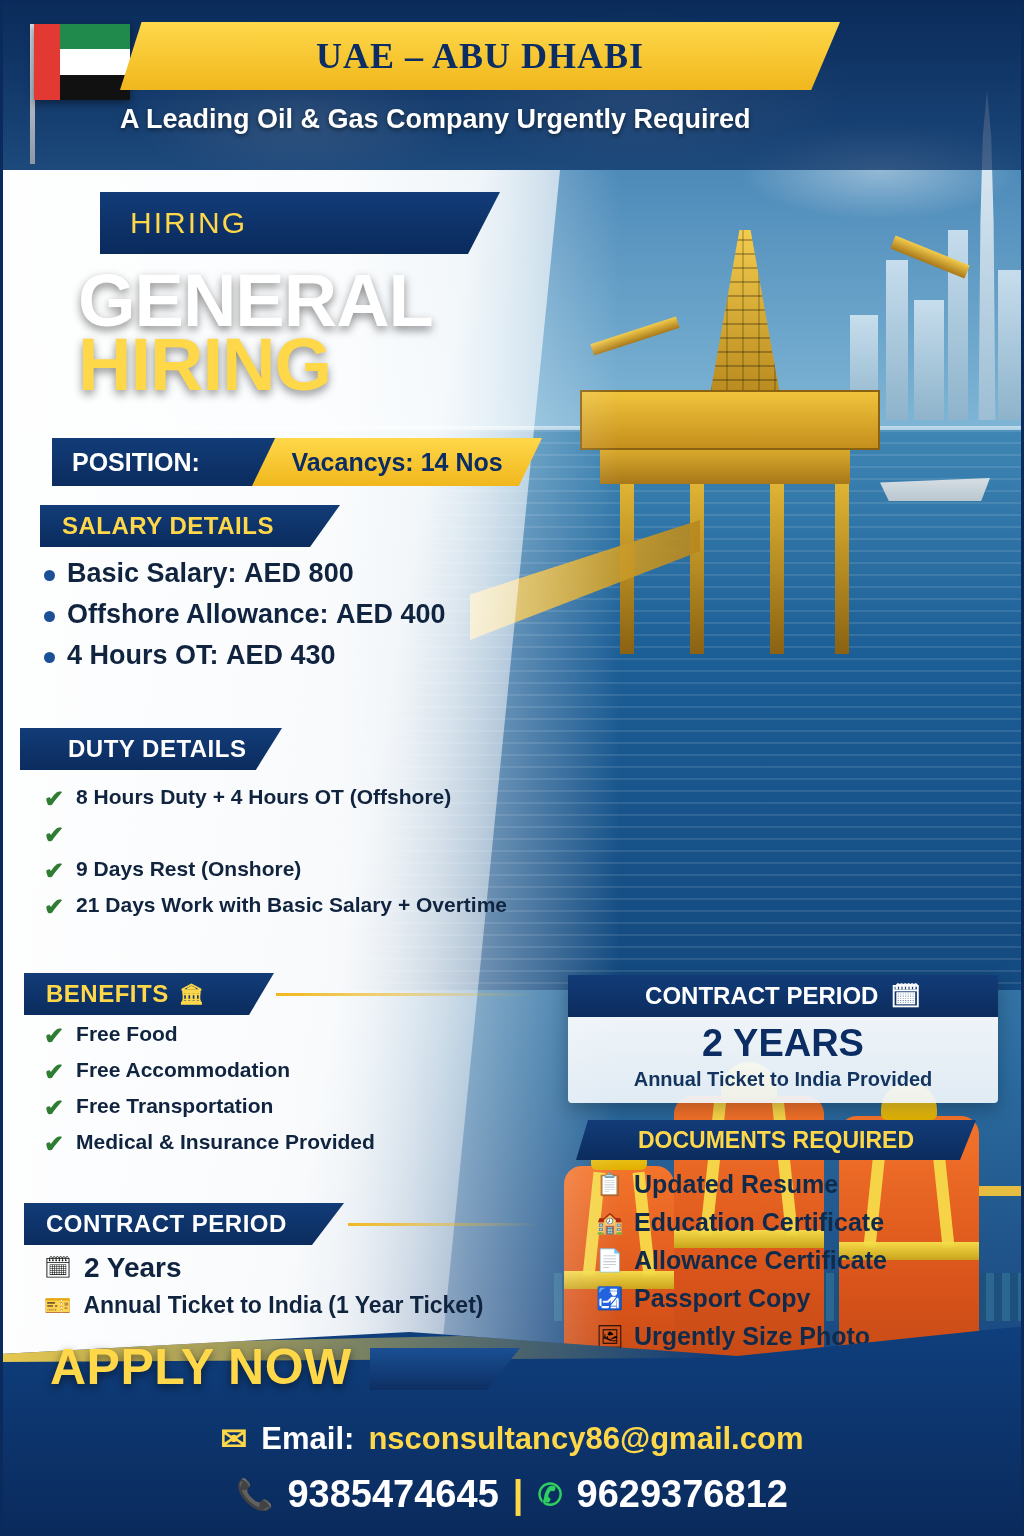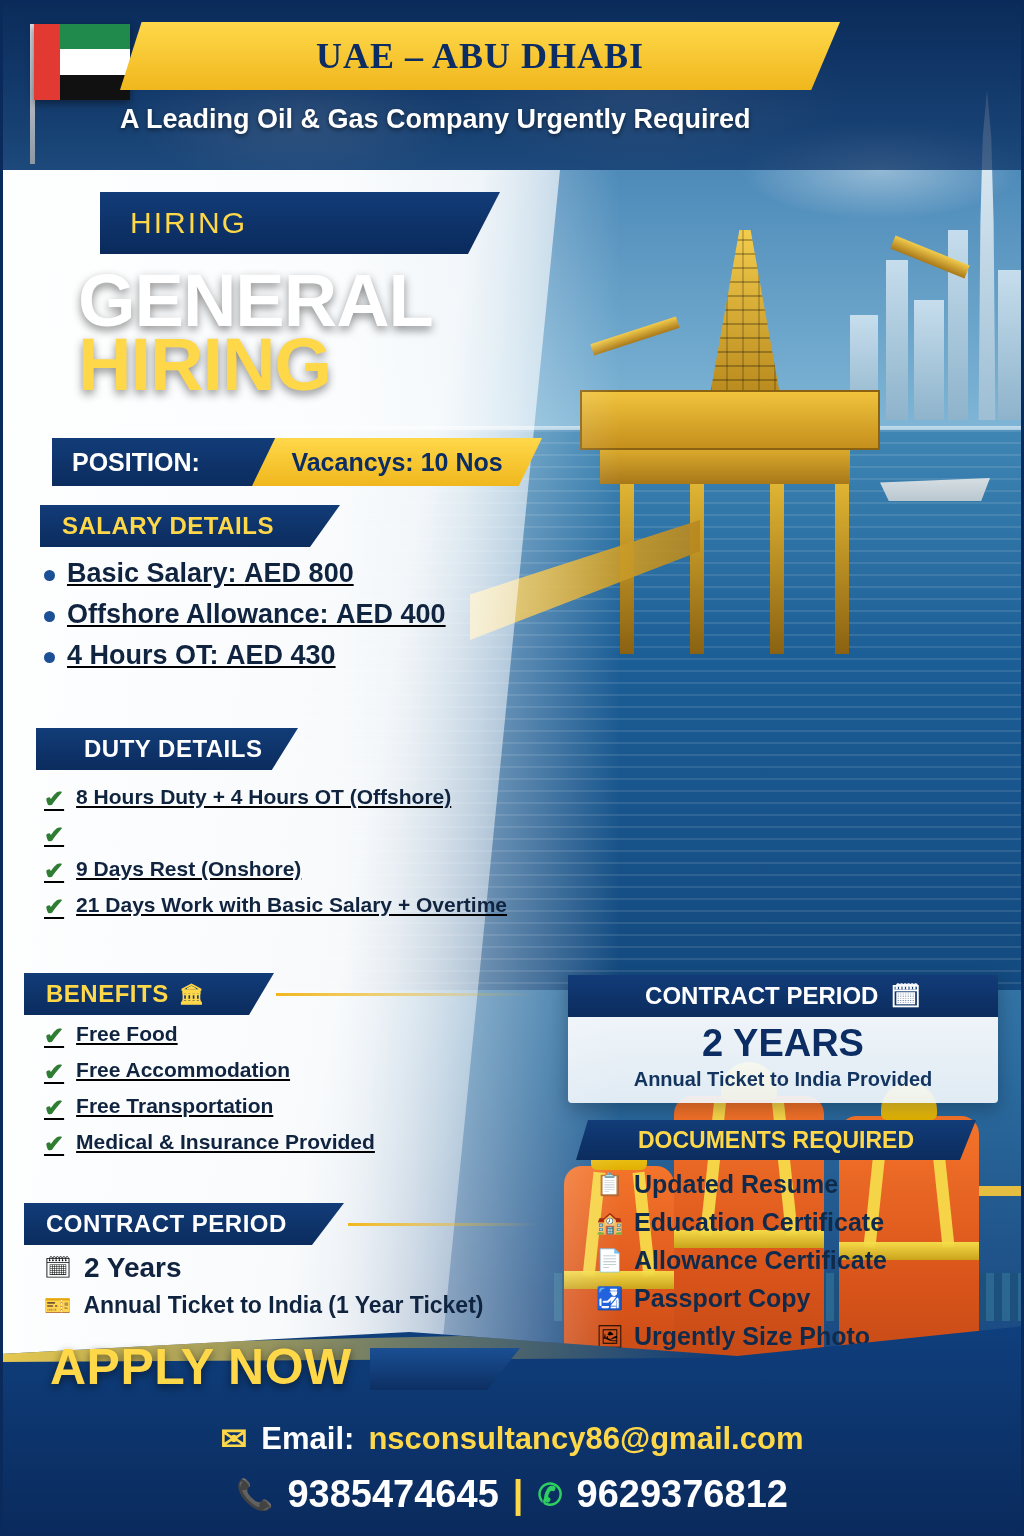--- a/index.html
+++ b/index.html
@@ -175,21 +175,21 @@
   }
   .posrow .gold {
     position:absolute; left: 200px; top:0; width: 290px; height: 48px;
     background: linear-gradient(180deg,#ffd84a,#f0b71d);
     clip-path: polygon(8% 0, 100% 0, 92% 100%, 0 100%);
     display:flex; align-items:center; justify-content:center;
     color:#0b2d63; font-weight: 800; font-size: 25px;
   }
 
   
-  .list { position:absolute;text-decoration:underline; }
+  .list { position:absolute; }
   .list .li { display:flex; align-items:flex-start; gap: 12px; margin-bottom: 10px; }
   .list .li .dot {
     width: 11px; height: 11px; border-radius: 50%; background:#1b4f96; margin-top: 12px; flex: 0 0 auto;
   }
   .list .li .tick { color:#2f7d32; font-size: 24px; line-height: 1; margin-top: 2px; font-weight: 900; }
   .list .li .txt { font-size: 27px; color: #10243f; font-weight: 700; }
   .list.small .li .txt { font-size: 21px; font-weight: 600; }
   .list .li .txt b { font-weight: 900; }
 
   
@@ -335,42 +335,42 @@
   <div class="hdr-sub">A Leading Oil &amp; Gas Company Urgently Required</div>
 
   <div class="hiring">
     <span>HIRING</span>
   </div>
   <div class="bigtitle1">GENERAL</div>
   <div class="bigtitle2">HIRING</div>
 
   <div class="posrow">
     <div class="dark">POSITION:</div>
-    <div class="gold">Vacancys: 10 Nos</div>
+    <div class="gold">Vacancys: 14 Nos</div>
   </div>
 
   <div class="ribbon" style="left:40px; top:505px; width:300px;text-align:right;">
     <span>SALARY DETAILS</span>
   </div>
   <div class="list" style="left:44px; top:558px; width:500px;">
     <div class="li">
       <span class="dot"></span>
       <span class="txt"><span>Basic Salary: </span><b>AED 800</b></span>
     </div>
     <div class="li">
       <span class="dot"></span>
       <span class="txt"><span>Offshore Allowance: </span><b>AED 400</b></span>
     </div>
     <div class="li">
       <span class="dot"></span>
       <span class="txt"><span>4 Hours OT: </span><b>AED 430</b></span>
     </div>
   </div>
 
-  <div class="ribbon white" style="left:36px; top:728px; width:262px;padding-left:48px;">
+  <div class="ribbon white" style="left:20px; top:728px; width:262px;padding-left:48px;">
     <span>DUTY DETAILS</span>
   </div>
   <div class="list small" style="left:44px; top:785px; width:520px;">
     <div class="li">
       <span class="tick">✔</span>
       <span class="txt">8 Hours Duty + 4 Hours OT (Offshore)</span>
     </div>
     <div class="li">
       <span class="tick">✔</span>
     </div>

